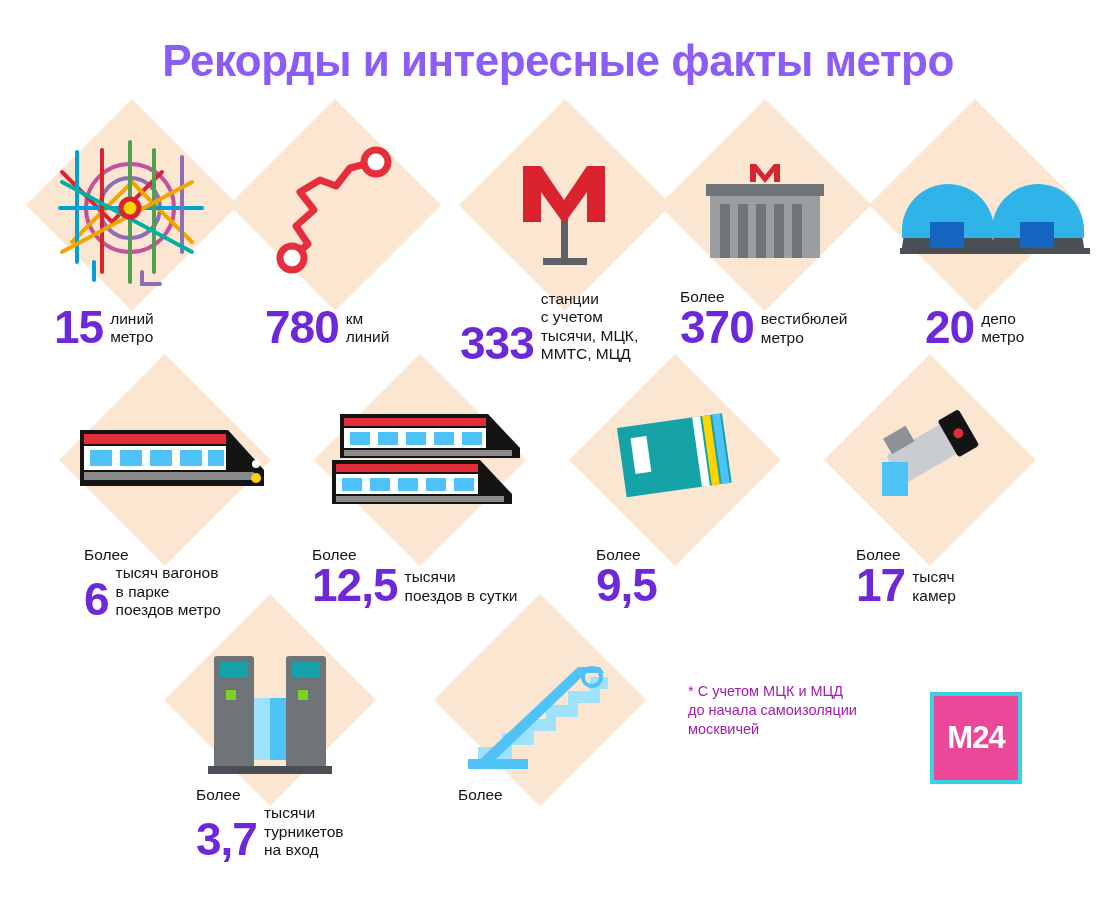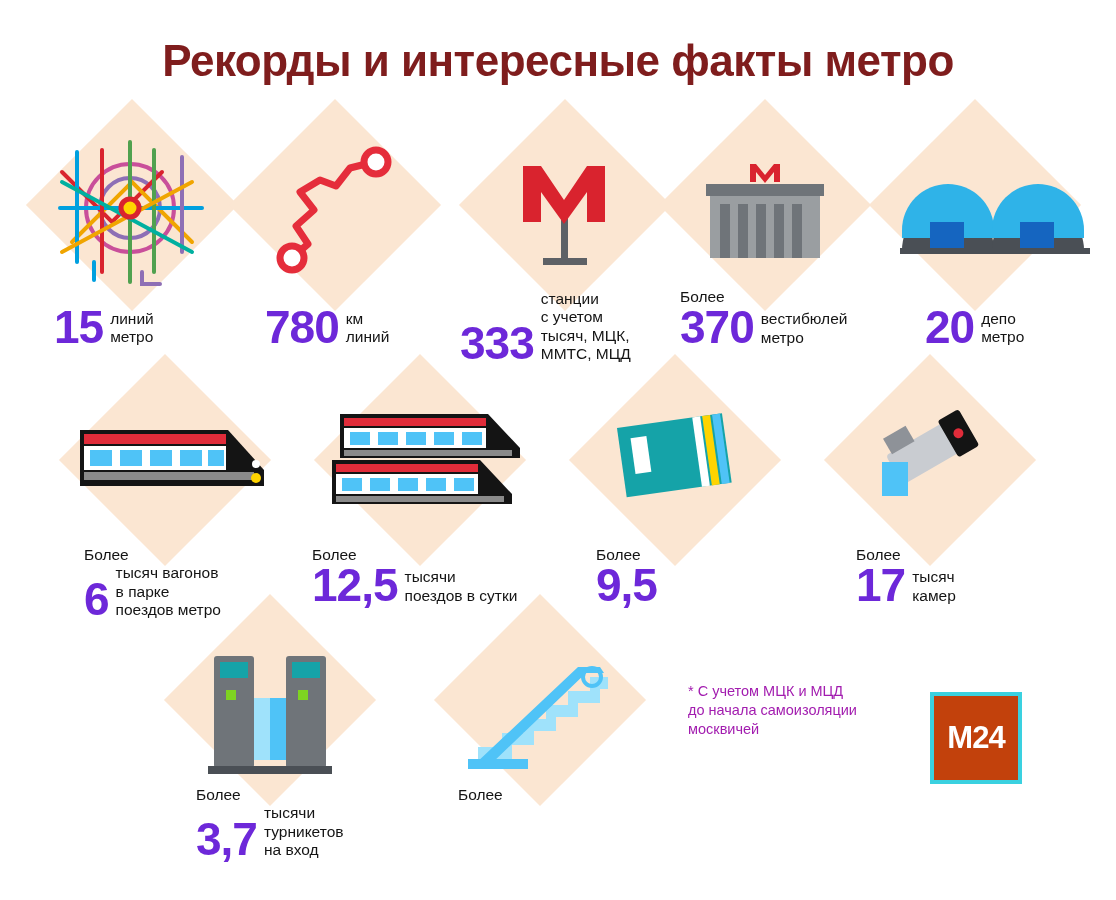--- a/index.html
+++ b/index.html
@@ -10,21 +10,21 @@
     color:#1a1a1a;
     overflow:hidden;
     position:relative;
   }
   .page{position:relative;width:1116px;height:900px;}
 
   .title{
     position:absolute;top:36px;left:0;width:1116px;
     text-align:center;
     font-size:44px;font-weight:bold;letter-spacing:-0.5px;
-    color:#7f1d1d;
+    color:#8b5cf6;
   }
 
   
   .diamond{
     position:absolute;
     background:#fbe6d2;
     transform:rotate(45deg);
   }
 
   .art{position:absolute;}
@@ -48,21 +48,21 @@
 
   .footnote{
     position:absolute;
     font-size:14.5px;line-height:1.3;color:#a21caf;
     white-space:pre-line;font-weight:500;
   }
 
   .logo{
     position:absolute;
     width:84px;height:84px;
-    background:#c2410c;
+    background:#ec4899;
     border:4px solid #3ad1e0;
     display:flex;align-items:center;justify-content:center;
     color:#ffffff;font-size:31px;font-weight:bold;letter-spacing:-1px;
   }
 </style>
 </head>
 <body>
 
 <div class="page">
 
@@ -155,21 +155,21 @@
       <div class="small">км
 линий</div>
     </div>
   </div>
 
   <div class="fact" style="left:460px;top:290px;">
     <div class="row">
       <div class="big">333</div>
       <div class="small">станции
 с учетом
-тысяч, МЦК,
+тысячи, МЦК,
 ММТС, МЦД</div>
     </div>
   </div>
 
   <div class="fact" style="left:680px;top:288px;">
     <div class="stack">
       <div class="pre">Более</div>
       <div class="row">
         <div class="big">370</div>
         <div class="small">вестибюлей

